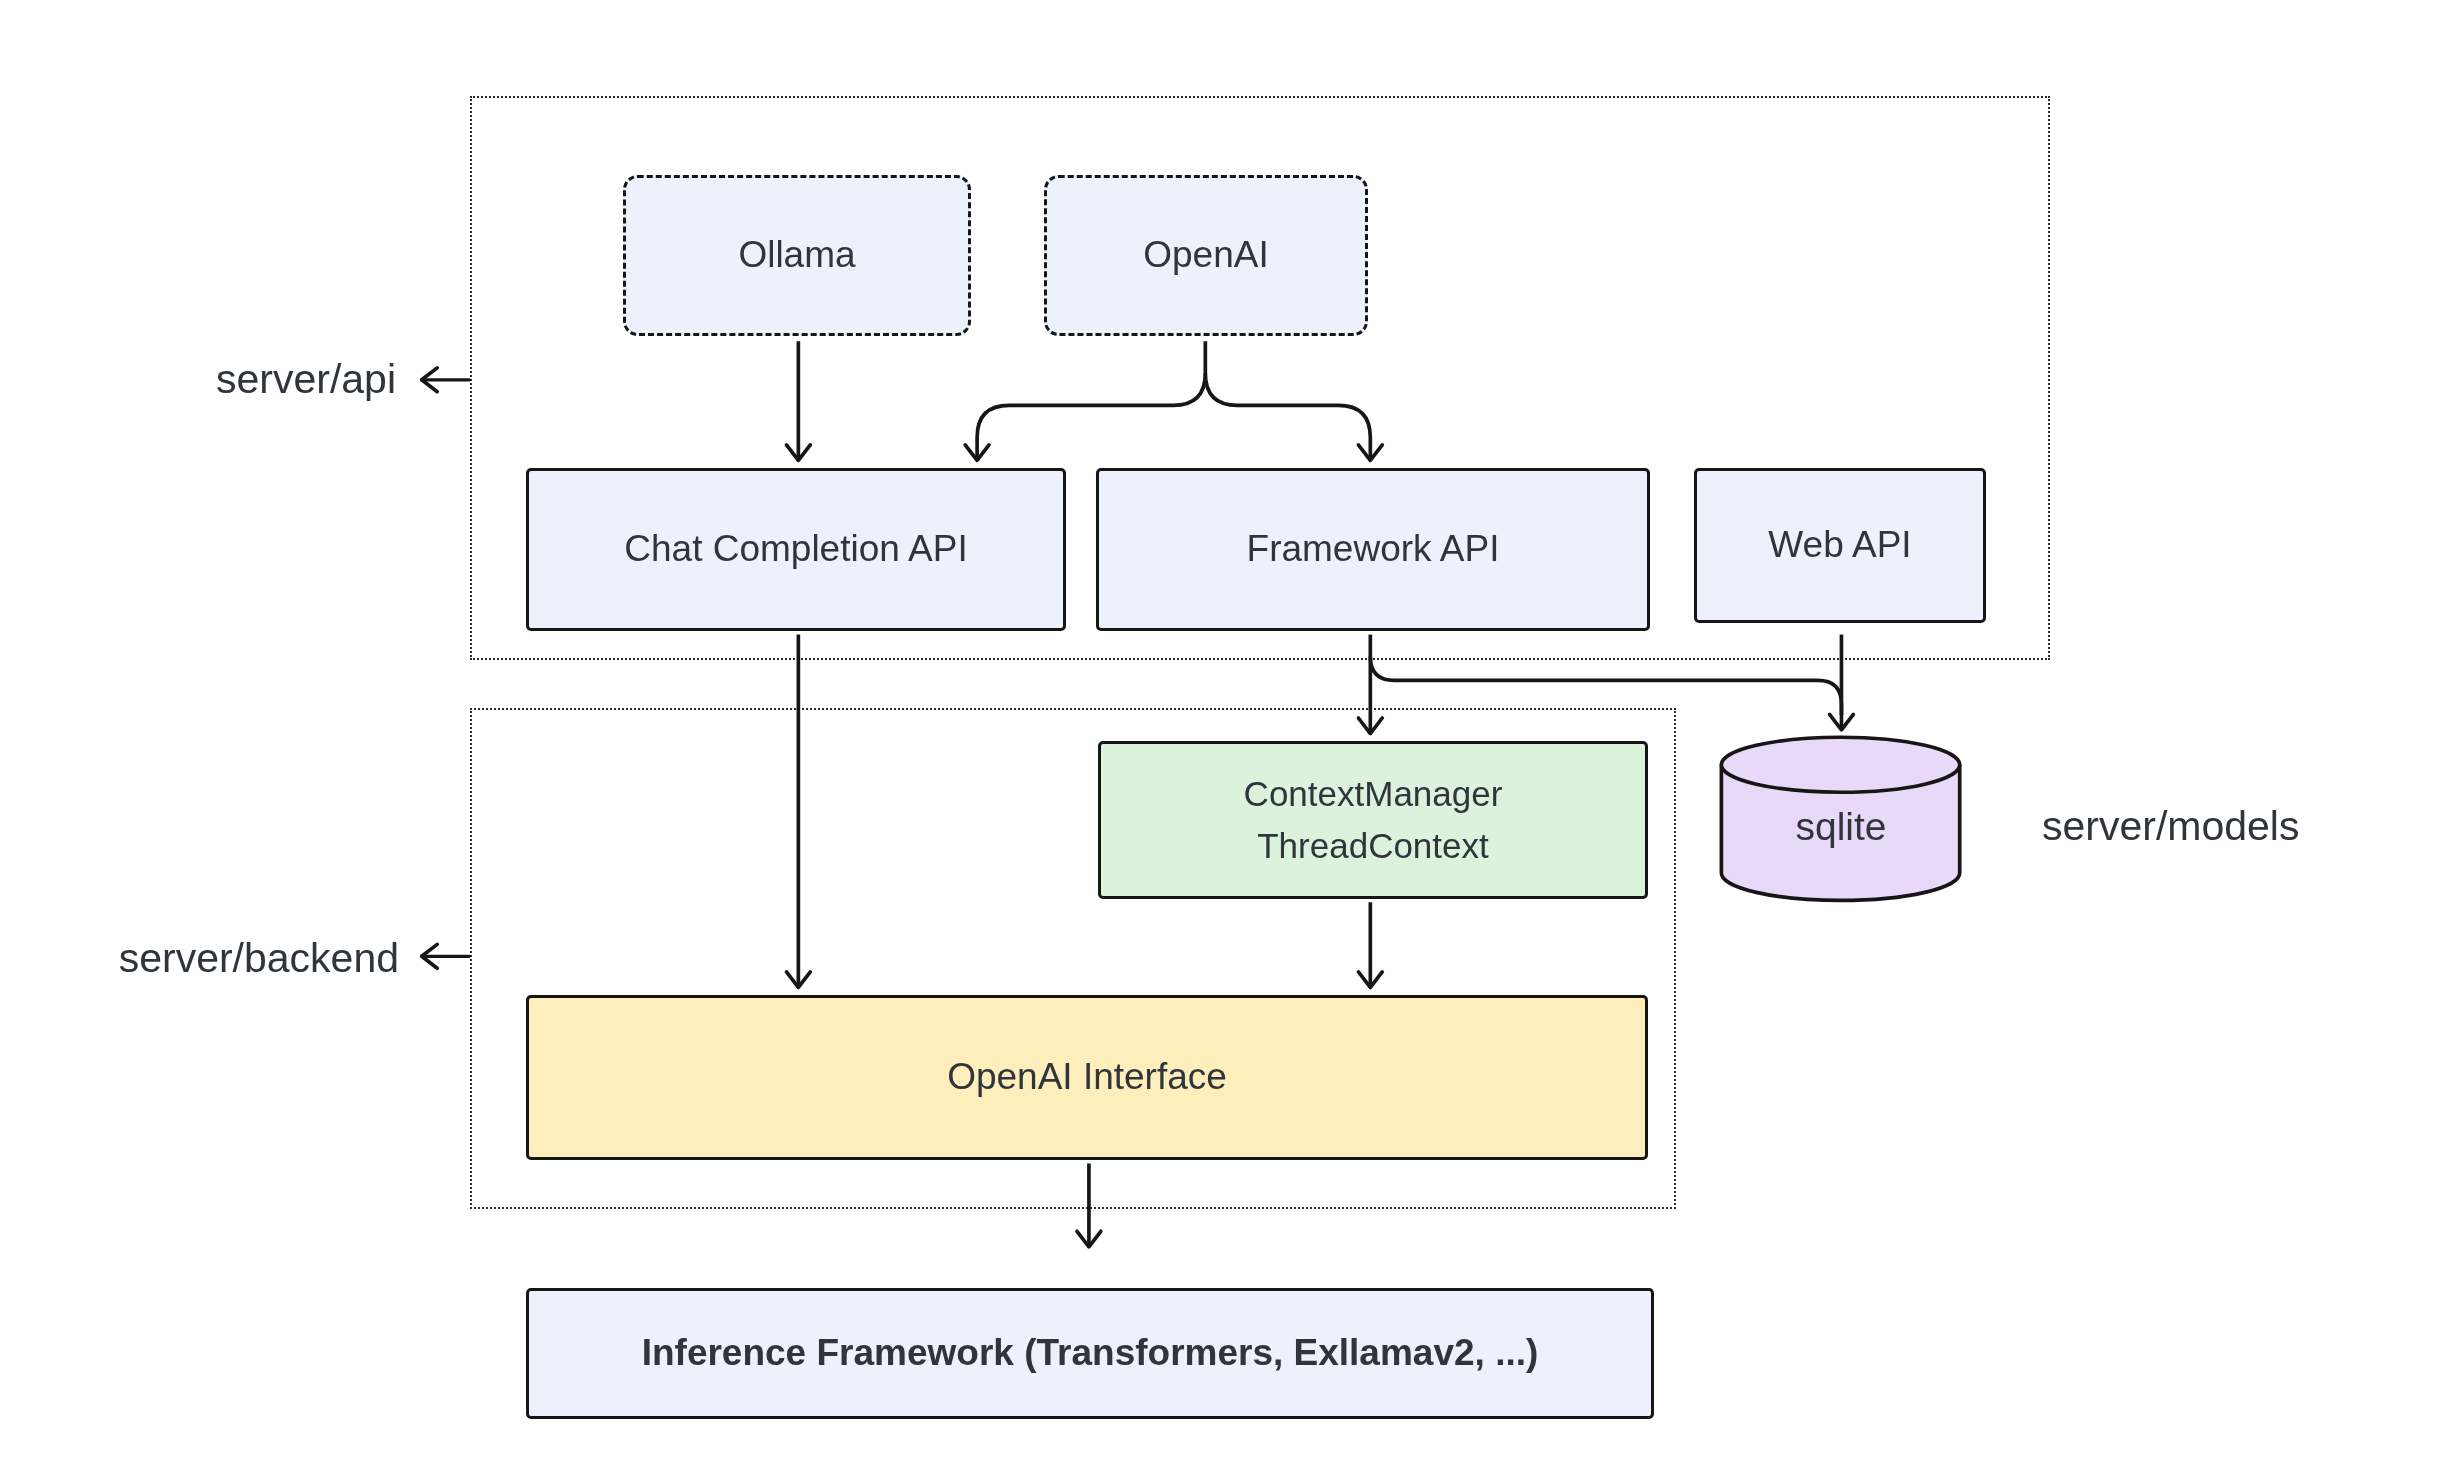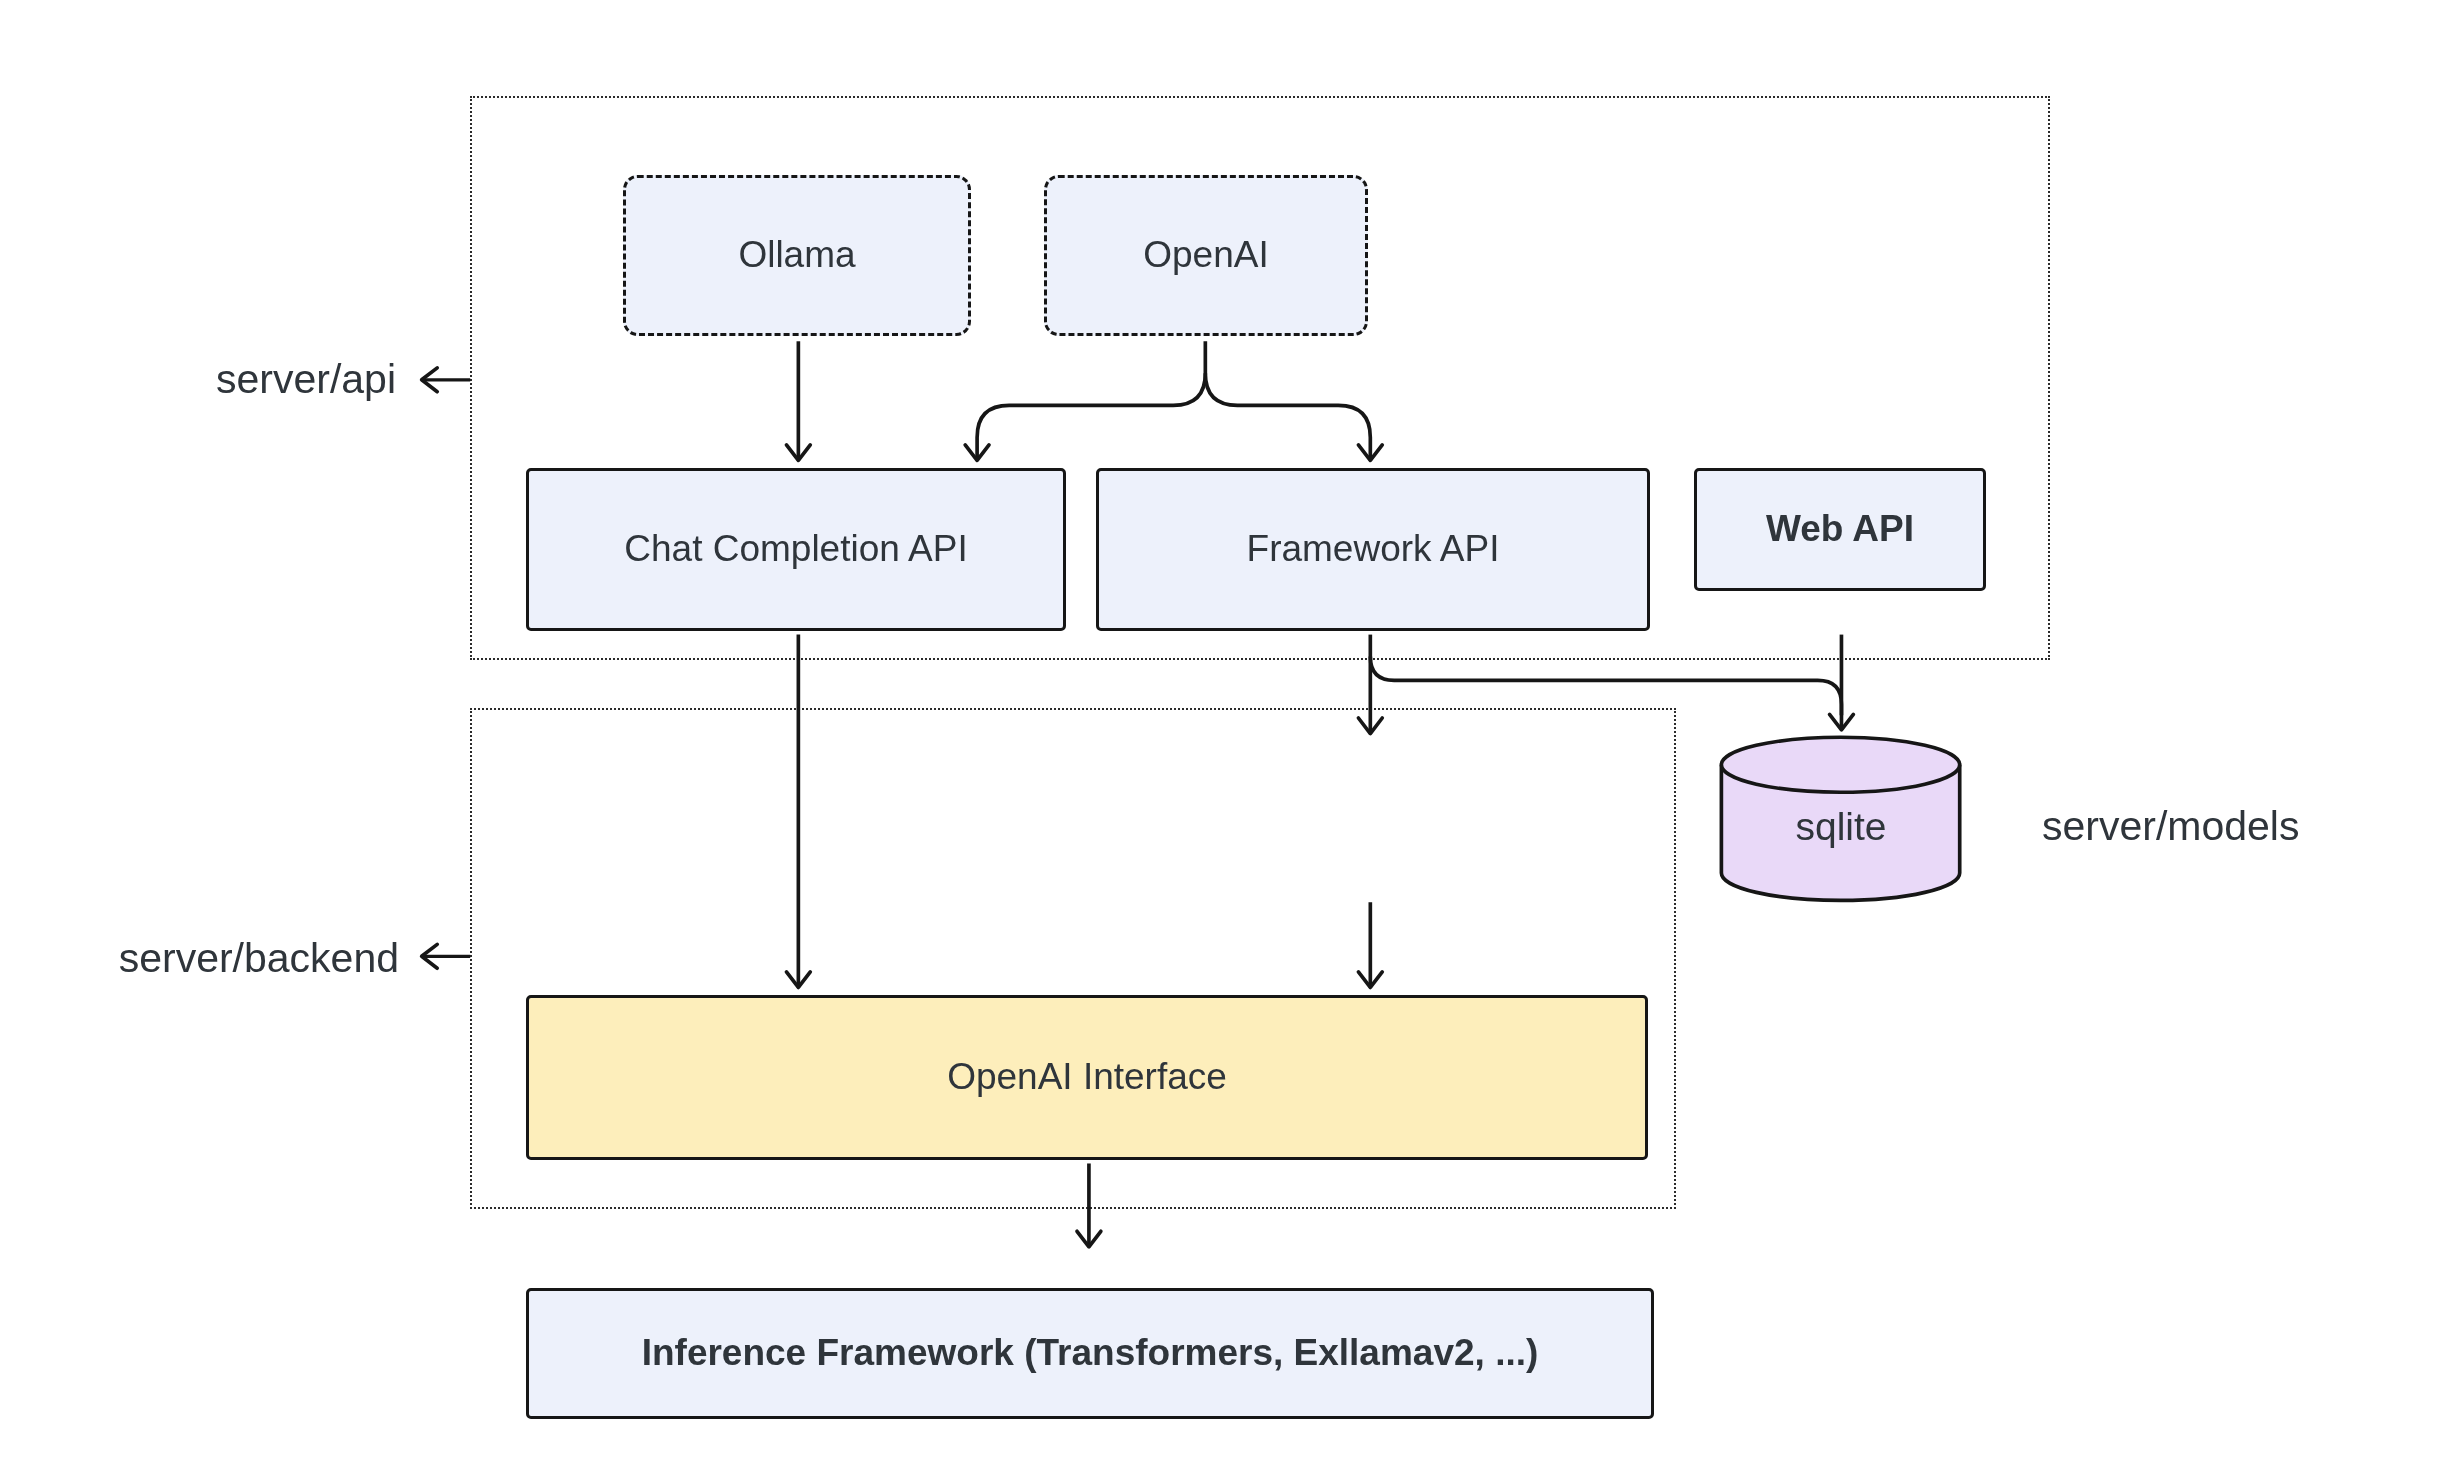--- a/index.html
+++ b/index.html
@@ -35,21 +35,21 @@
     display:flex;align-items:center;justify-content:center;
     background:var(--node-fill-blue);
     border:3.7px solid var(--stroke);border-radius:5px;
     font-size:37px;line-height:1.2;text-align:center;
   }
   .node.dashed{border-style:dashed;border-radius:14.7px;}
   .node-ollama{left:623px;top:175px;width:348px;height:161px;}
   .node-openai{left:1044px;top:175px;width:324px;height:161px;}
   .node-chat{left:526px;top:468px;width:540px;height:163px;}
   .node-assistant{left:1096px;top:468px;width:554px;height:163px;}
-  .node-web{left:1694px;top:468px;width:292px;height:123px;font-weight:bold;}
+  .node-web{left:1694px;top:468px;width:292px;height:155px;}
   .node-context{
     left:1098px;top:741px;width:550px;height:158px;
     background:var(--node-fill-green);flex-direction:column;
     font-size:35px;line-height:1.5;
   }
   .node-backend{left:526px;top:995px;width:1122px;height:165px;background:var(--node-fill-yellow);}
   .node-inference{left:526px;top:1288px;width:1128px;height:131px;font-weight:bold;}
   .sqlite-label{
     position:absolute;left:1722px;top:805px;width:238px;z-index:4;
     text-align:center;font-size:39px;
@@ -97,20 +97,24 @@
   <div class="node dashed node-ollama">Ollama</div>
 
   <div class="node dashed node-openai">OpenAI</div>
 
   <div class="node node-chat">Chat Completion API</div>
 
   <div class="node node-assistant">Framework API</div>
 
   <div class="node node-web">Web API</div>
 
+  <div class="node node-context">
+    <span>ContextManager</span>
+    <span>ThreadContext</span>
+  </div>
 
   <div class="node node-backend">OpenAI Interface</div>
 
   <div class="node node-inference">Inference Framework (Transformers, Exllamav2, ...)</div>
 
   <div class="sqlite-label">sqlite</div>
 
   <div class="side-label label-api">server/api</div>
 
   <div class="side-label label-backend">server/backend</div>

